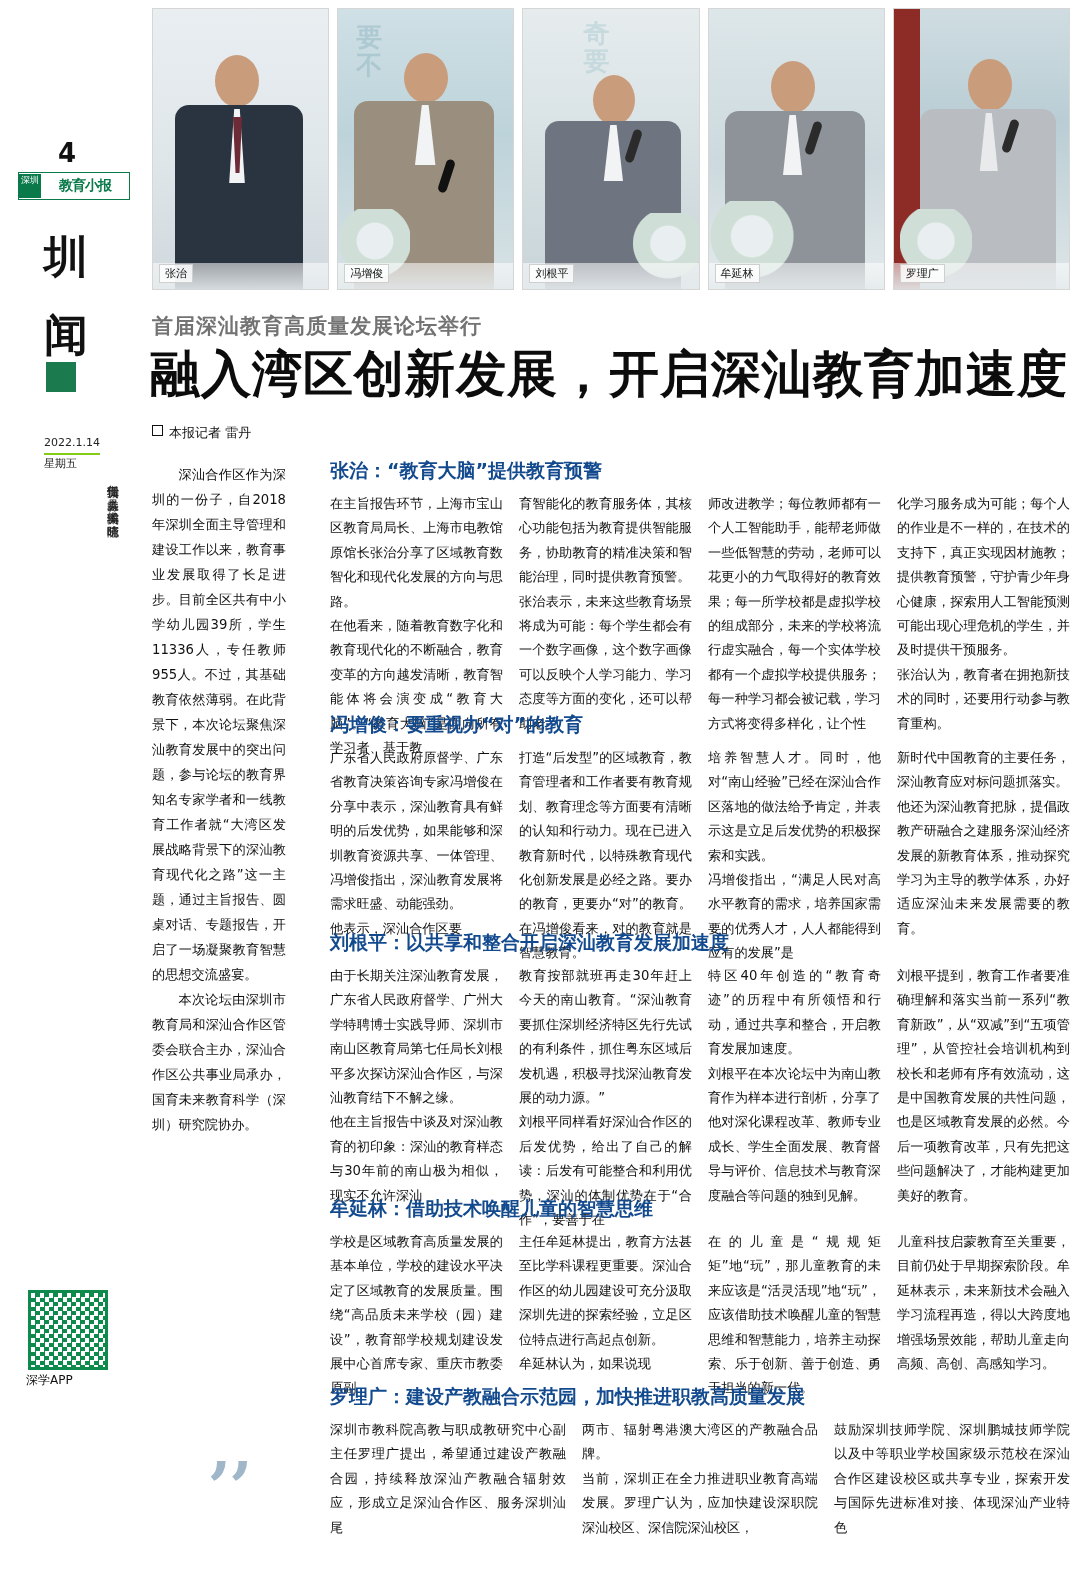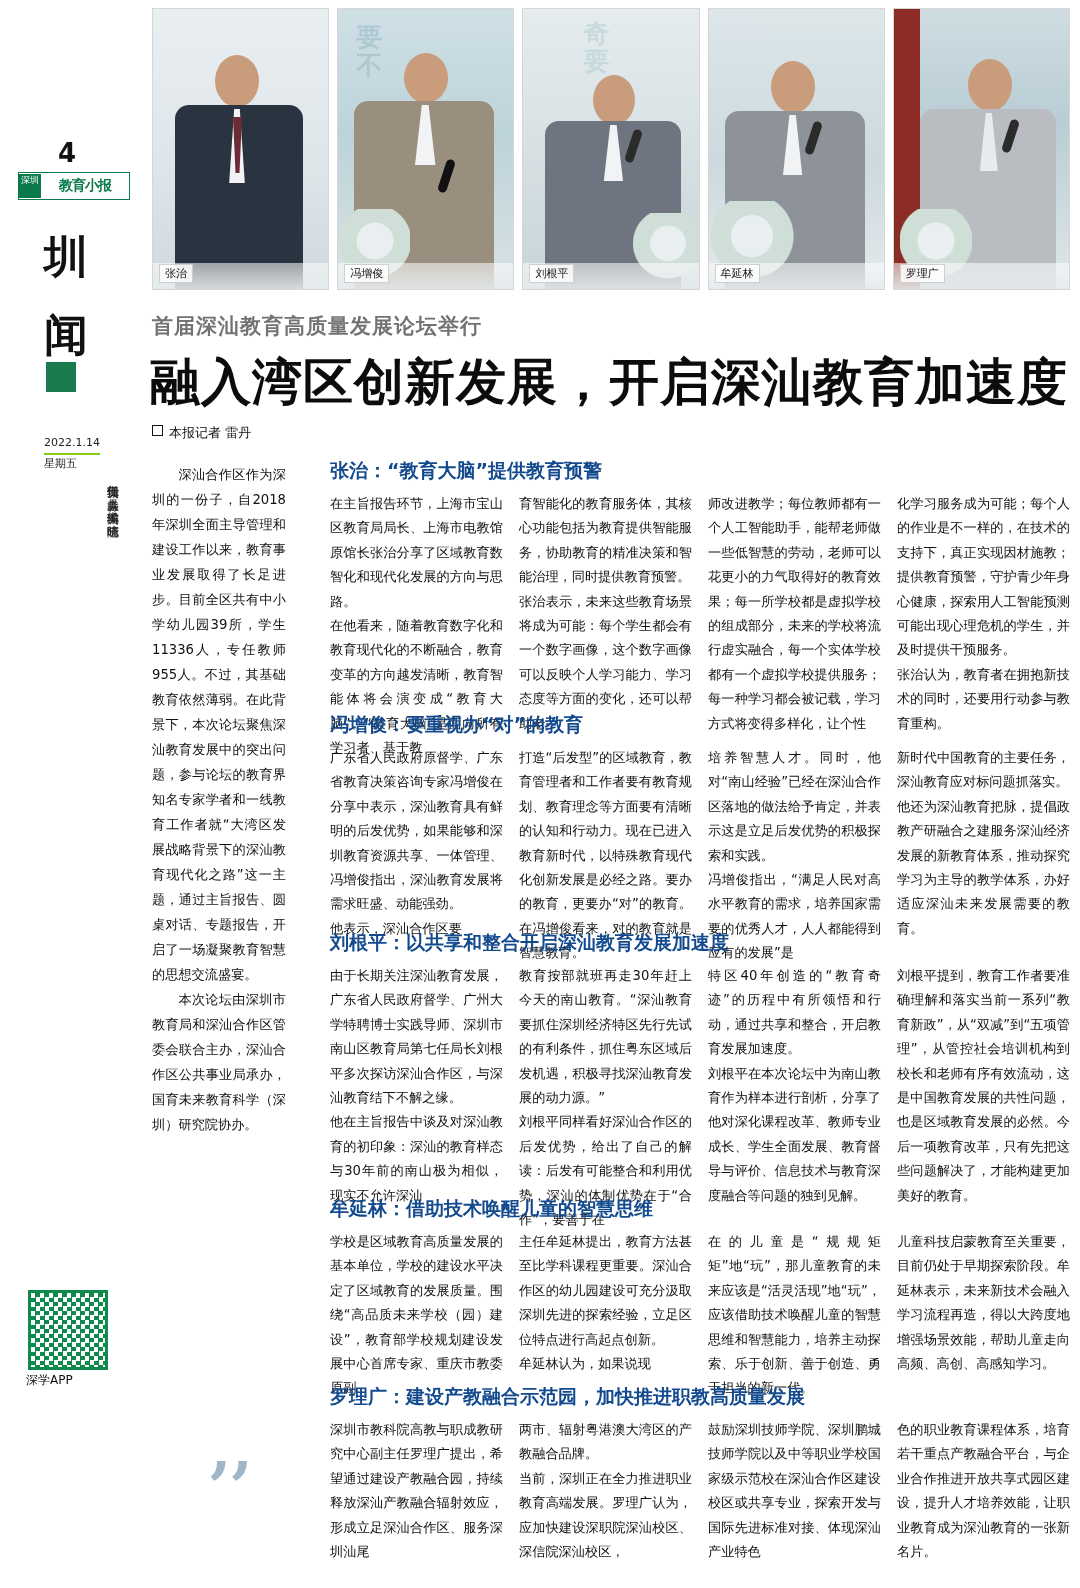--- a/index.html
+++ b/index.html
@@ -41,21 +41,21 @@
   .shirt{position:absolute;background:#f2f3f5;}
   .tie{position:absolute;background:#6b2a33;}
   .mic{position:absolute;width:9px;height:34px;border-radius:5px;background:#2b2b2b;transform:rotate(18deg);}
   .mic.dark{background:#111;}
   .plant{position:absolute;bottom:0;background:radial-gradient(circle at 50% 40%,#e9eef0 0 30%,#cfdfd8 32% 60%,rgba(0,0,0,0) 62%);}
   .deskline{position:absolute;left:0;right:0;bottom:0;height:26px;background:linear-gradient(180deg,rgba(255,255,255,.55),rgba(230,236,238,.9));}
   .banner-txt{position:absolute;color:#9fbfca;font-size:26px;font-weight:bold;opacity:.65;line-height:28px;font-family:"DejaVu Serif","Liberation Serif",serif;}
 
   
   .kicker{position:absolute;left:152px;top:312px;font-size:21px;font-weight:bold;color:#737373;letter-spacing:1px;}
-  .headline{position:absolute;left:150px;top:346px;width:920px;font-size:50px;line-height:56px;font-weight:bold;color:#0c0c0c;letter-spacing:1px;font-family:"DejaVu Serif","Liberation Serif",serif;margin-top:8px;}
+  .headline{position:absolute;left:150px;top:346px;width:920px;font-size:50px;line-height:56px;font-weight:bold;color:#0c0c0c;letter-spacing:1px;font-family:"DejaVu Serif","Liberation Serif",serif;}
   .byline{position:absolute;left:152px;top:424px;font-size:13px;color:#111;}
   .byline .sq{display:inline-block;width:9px;height:9px;border:1px solid #111;margin-right:6px;vertical-align:1px;}
 
   
   .lead{position:absolute;left:152px;top:462px;width:134px;font-size:13.2px;line-height:25px;text-align:justify;color:#111;}
   .lead p{margin:0 0 0 0;text-indent:2em;}
 
   .sec{position:absolute;}
   .sec-head{font-size:19px;font-weight:bold;color:#111;margin-bottom:8px;}
   .sec-head .nm{color:#134a8e;}
@@ -224,15 +224,14 @@
 
 <div class="sec" style="left:330px;top:1384px;width:740px;">
   <div class="sec-head">
     <span class="nm">罗理广</span><span class="ttl">：建设产教融合示范园，加快推进职教高质量发展</span>
   </div>
   <div class="cols">
     <div class="col" style="white-space:pre-line">深圳市教科院高教与职成教研究中心副主任罗理广提出，希望通过建设产教融合园，持续释放深汕产教融合辐射效应，形成立足深汕合作区、服务深圳汕尾</div>
     <div class="col" style="white-space:pre-line">两市、辐射粤港澳大湾区的产教融合品牌。
 当前，深圳正在全力推进职业教育高端发展。罗理广认为，应加快建设深职院深汕校区、深信院深汕校区，</div>
     <div class="col" style="white-space:pre-line">鼓励深圳技师学院、深圳鹏城技师学院以及中等职业学校国家级示范校在深汕合作区建设校区或共享专业，探索开发与国际先进标准对接、体现深汕产业特色</div>
-    <div class="col" style="white-space:pre-line">色的职业教育课程体系，培育若干重点产教融合平台，与企业合作推进开放共享式园区建设，提升人才培养效能，让职业教育成为深汕教育的一张新名片。</div>
   </div>
 </div>
 
 </body></html>

